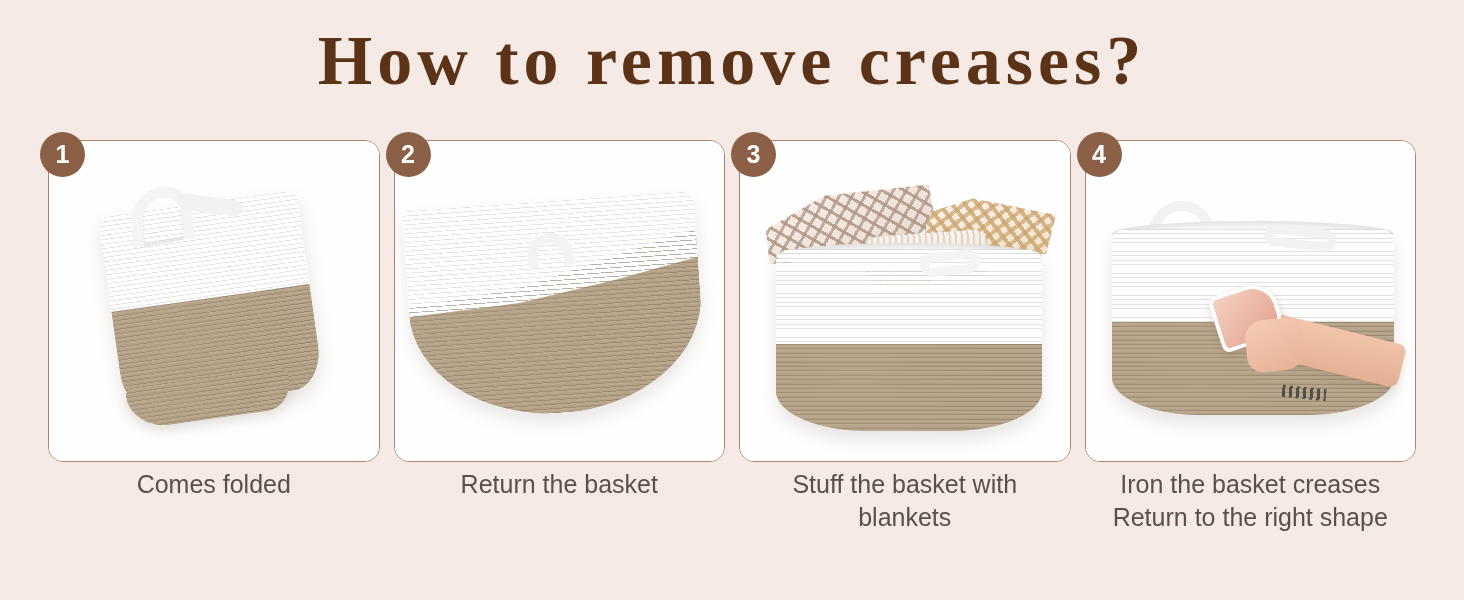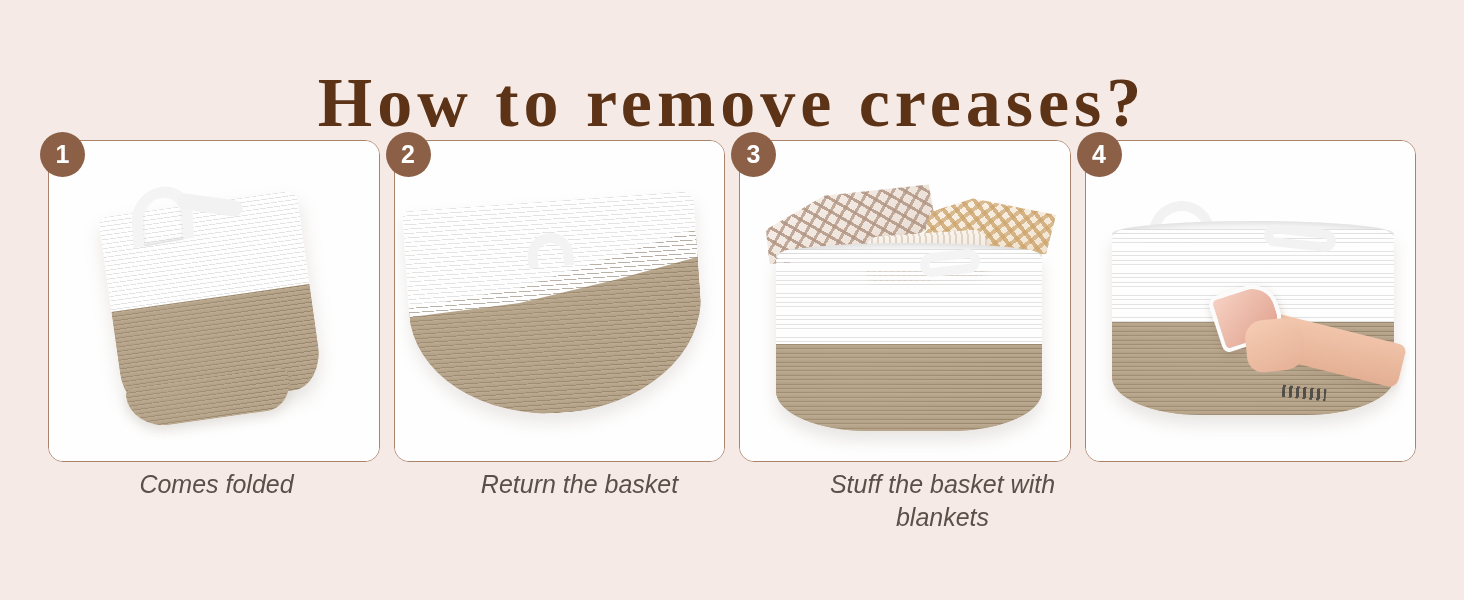--- a/index.html
+++ b/index.html
@@ -27,21 +27,20 @@
     left: 0;
     width: 1464px;
     text-align: center;
     font-family: "Liberation Serif", "DejaVu Serif", serif;
     font-size: 70px;
     font-weight: 700;
     color: #5C3317;
     letter-spacing: 5px;
     line-height: 1.0;
     white-space: nowrap;
-    margin-top: 42px;
   }
 
   
   .cards {
     position: absolute;
     top: 140px;
     left: 48px;
     width: 1368px;
     height: 322px;
     display: flex;
@@ -85,22 +84,21 @@
     line-height: 1;
   }
 
   
   .captions {
     position: absolute;
     top: 468px;
     left: 48px;
     width: 1368px;
     display: flex;
-    gap: 26px;
-    font-style: italic;
+    gap: 14px;
   }
 
   .caption {
     width: 337px;
     text-align: center;
     font-family: "Liberation Sans", sans-serif;
     font-size: 25px;
     color: #5A5048;
     line-height: 1.32;
     white-space: pre-line;
@@ -404,15 +402,17 @@
       <div class="badge">4</div>
     </div>
 
   </div>
 
   <div class="captions">
     <div class="caption">Comes folded</div>
     <div class="caption">Return the basket</div>
     <div class="caption">Stuff the basket with
 blankets</div>
+    <div class="caption">Iron the basket creases
+Return to the right shape</div>
   </div>
 
 </div>
 
 </body></html>

